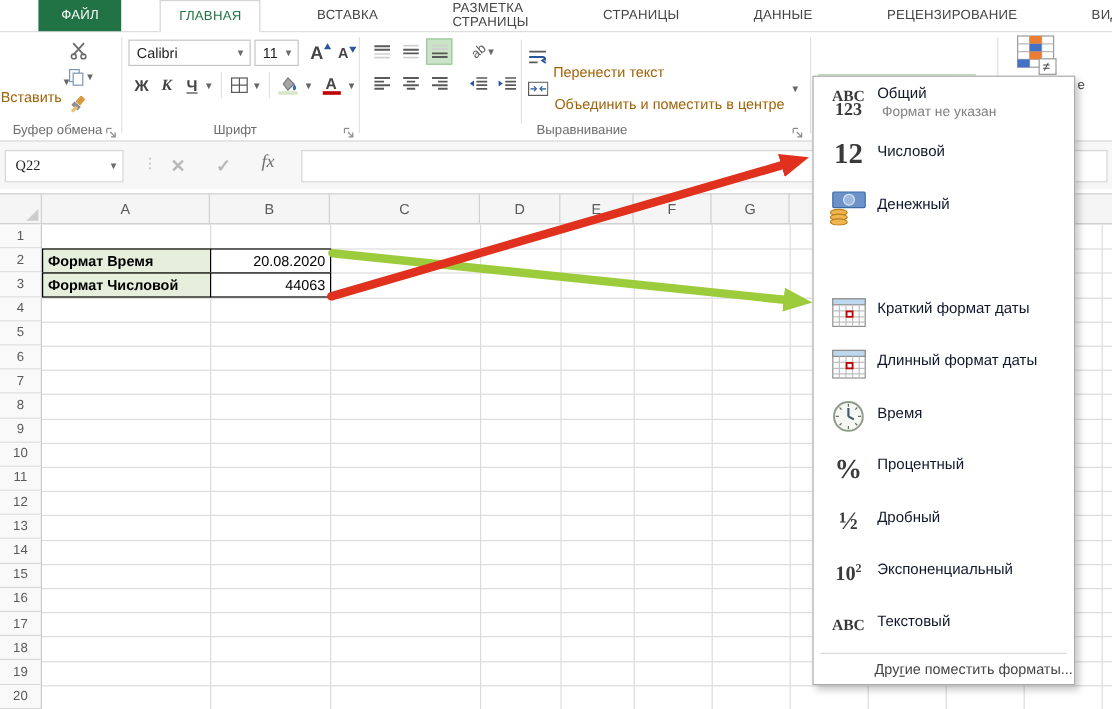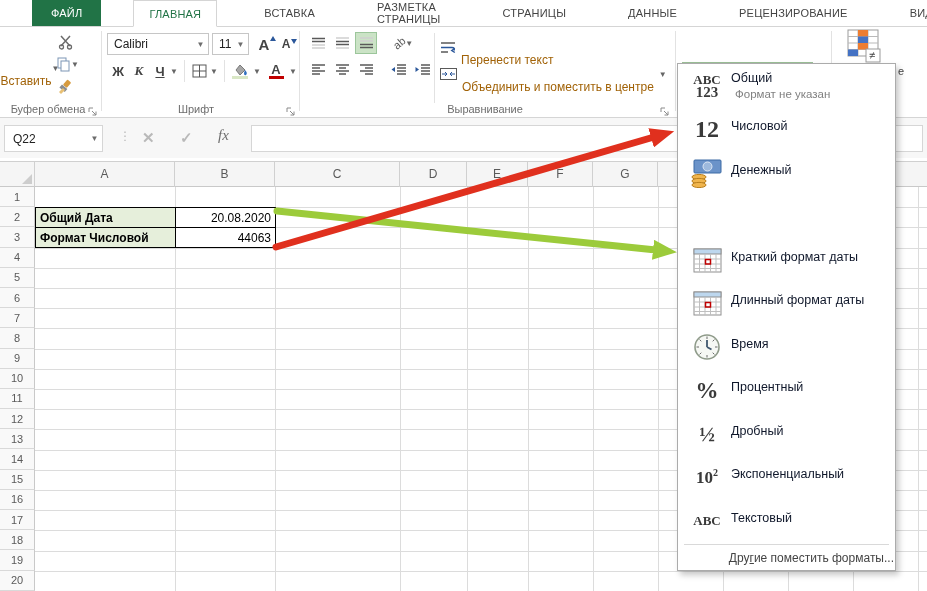--- a/index.html
+++ b/index.html
@@ -47,21 +47,21 @@
            display:flex;align-items:center;justify-content:center;color:#444;font-size:9px;
            background-image:radial-gradient(#b9d4b2 1px,transparent 1px);background-size:4px 4px;}
 
   .frag{position:absolute;font-size:11px;color:#444;z-index:1;}
 
   
   .fbar{left:0;top:118px;width:927px;height:40px;background:#f7f7f7;z-index:1;}
   .namebox{position:absolute;left:4px;top:7px;width:99px;height:27px;background:#fff;
            border:1px solid #d6d6d6;box-sizing:border-box;display:flex;align-items:center;
            font-size:12px;color:#222;}
-  .namebox .cval{flex:1;padding-left:8px;}
+  .namebox .cval{flex:1;padding-left:8px;font-family:Liberation Serif, serif;}
   .fdots{position:absolute;left:119px;top:11px;color:#b9b9b9;font-size:12px;letter-spacing:0;}
   .fx-x{position:absolute;left:142px;top:11px;color:#b9b9b9;font-size:15px;font-weight:bold;}
   .fx-ok{position:absolute;left:180px;top:11px;color:#b9b9b9;font-size:15px;font-weight:bold;}
   .fx-fx{position:absolute;left:218px;top:9px;color:#6e6e6e;font-size:15px;
          font-family:"Liberation Serif",serif;font-style:italic;}
   .finput{position:absolute;left:251px;top:7px;width:672px;height:27px;background:#fff;
           border:1px solid #d6d6d6;box-sizing:border-box;}
 
   
   .grid{left:0;top:158px;width:927px;height:433px;background:#fff;overflow:hidden;z-index:1;}
@@ -408,21 +408,21 @@
         <div class="hline" style="top: 291.6px;"></div>
         <div class="hline" style="top: 311.8px;"></div>
         <div class="hline" style="top: 332px;"></div>
         <div class="hline" style="top: 352.2px;"></div>
         <div class="hline" style="top: 372.4px;"></div>
         <div class="hline" style="top: 392.6px;"></div>
         <div class="hline" style="top: 412.8px;"></div>
       </div>
 
     <div class="cell greenfill" style="left:35px;top:49px;width:141px;height:21px">
-        <span>Общий Дата</span>
+        <span>Формат Время</span>
       </div>
     <div class="cell numcell" style="left:175px;top:49px;width:101px;height:21px">
         <span>20.08.2020</span>
       </div>
     <div class="cell greenfill" style="left:35px;top:69px;width:141px;height:21px">
         <span>Формат Числовой</span>
       </div>
     <div class="cell numcell" style="left:175px;top:69px;width:101px;height:21px">
         <span>44063</span>
       </div>

